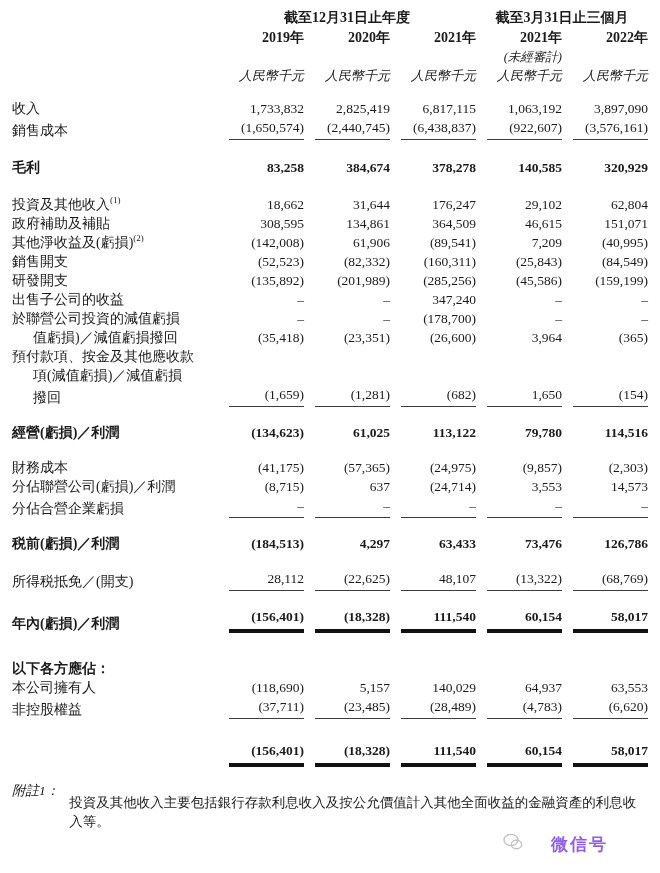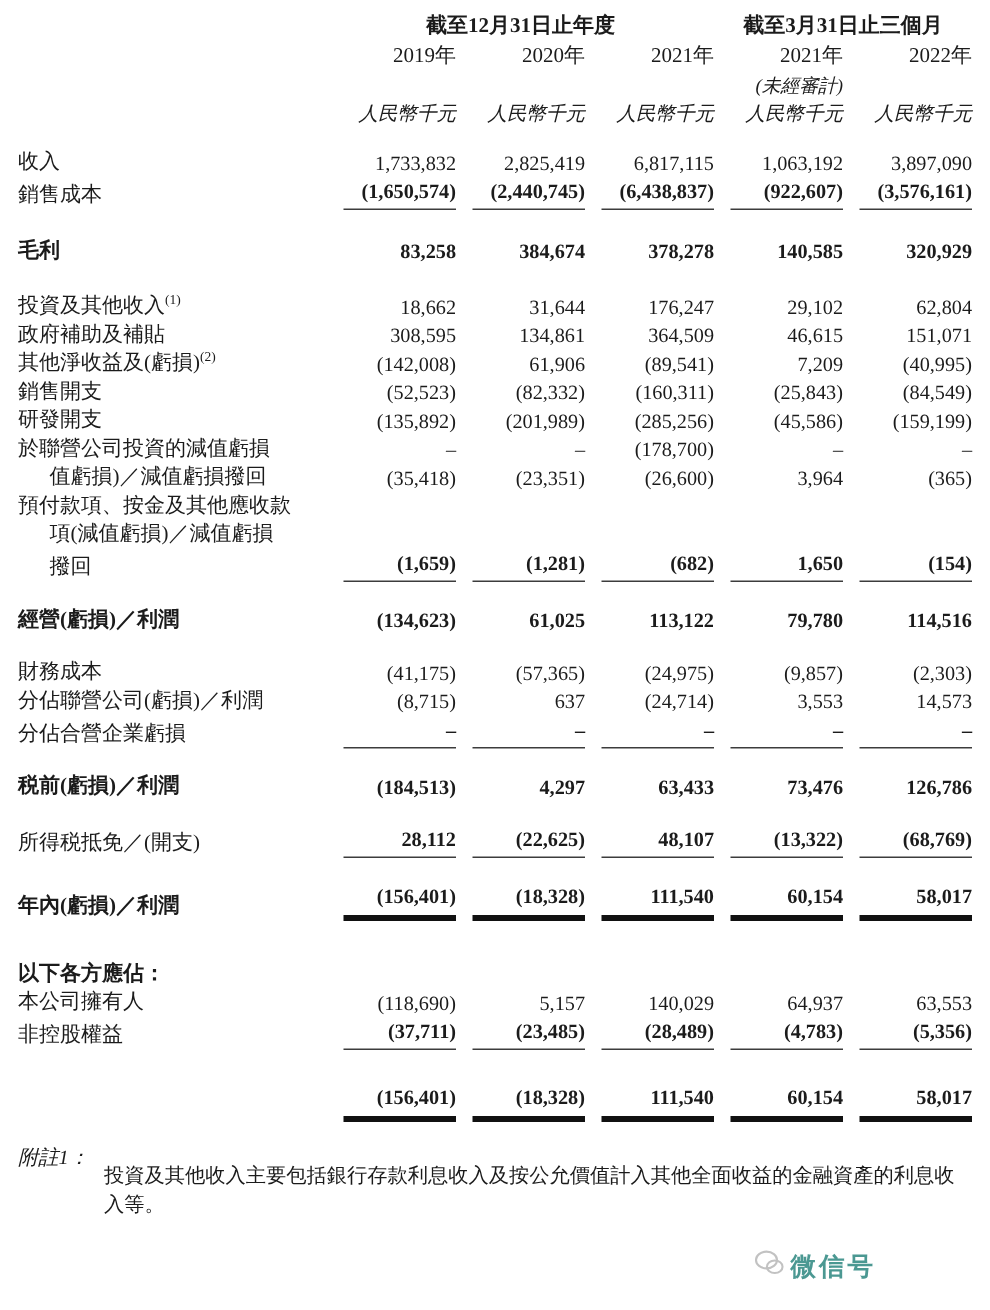--- a/index.html
+++ b/index.html
@@ -14,53 +14,54 @@
   }
   table.fin {
     border-collapse: collapse;
     table-layout: fixed;
     width: 636px;
     margin: 8px 12px 0 12px;
   }
   td { padding: 0; vertical-align: bottom; }
   
   td.grp  { font-weight: bold; text-align: center; font-size: 14px; line-height: 20px; white-space: nowrap; }
-  td.yr   { font-weight: normal; text-align: right;  font-size: 14px; line-height: 20px; white-space: nowrap; }
+  td.yr   { font-weight: bold; text-align: right;  font-size: 14px; line-height: 20px; white-space: nowrap; }
   td.unit { font-style: italic; text-align: right; font-size: 13px; line-height: 19px; white-space: nowrap; }
   td.unaud{ font-style: italic; text-align: right; font-size: 12.5px; line-height: 18px; white-space: nowrap; }
   
   td.lbl { font-size: 14px; line-height: 19px; white-space: nowrap; text-align: left; }
   td.lbl.ind { padding-left: 21px; }
   td.lbl sup { font-size: 9px; line-height: 0; }
   .b { font-weight: bold; }
   td.val { text-align: right; }
   .num { font-size: 13.5px; line-height: 19px; margin-left: 11px; white-space: nowrap; }
-  .num.ul { border-bottom: 1px solid #3c3c3c; padding-bottom: 2px; font-weight: bold; }
+  .num.ul { border-bottom: 1px solid #3c3c3c; padding-bottom: 2px; }
   .dul { height: 3px; border-top: 2px solid #111; border-bottom: 2px solid #111; margin-left: 11px; margin-top: 3px; }
   tr.sp td { height: 0; }
   
   .footnote {
     margin: 14px 12px 0 12px;
     display: flex;
     font-size: 13.5px;
     line-height: 19px;
   }
   .fn-label { font-style: italic; white-space: nowrap; margin-right: 10px; }
   .fn-text  { flex: 1; margin-top: 12px; }
   
   .watermark {
     position: absolute;
     left: 503px; top: 833px;
     display: flex; align-items: center;
-    color: #0f766e;
+    color: #6d28d9;
     opacity: 0.75;
     font-size: 17px;
     font-weight: bold;
     letter-spacing: 2px;
     pointer-events: none;
+    gap: 24px;
   }
   .watermark svg { margin-right: 4px; opacity: 0.8; }
 </style>
 </head>
 <body>
 
 <table class="fin">
   <colgroup>
     <col style="width:206px">
     <col style="width:86px">
@@ -245,20 +246,38 @@
           <div class="num">(285,256)</div>
         </td>
         <td class="val">
           <div class="num">(45,586)</div>
         </td>
         <td class="val">
           <div class="num">(159,199)</div>
         </td>
       </tr>
       <tr>
+        <td class="lbl">出售子公司的收益</td>
+        <td class="val">
+          <div class="num">–</div>
+        </td>
+        <td class="val">
+          <div class="num">–</div>
+        </td>
+        <td class="val">
+          <div class="num">347,240</div>
+        </td>
+        <td class="val">
+          <div class="num">–</div>
+        </td>
+        <td class="val">
+          <div class="num">–</div>
+        </td>
+      </tr>
+      <tr>
         <td class="lbl">於聯營公司投資的減值虧損</td>
         <td class="val">
           <div class="num">–</div>
         </td>
         <td class="val">
           <div class="num">–</div>
         </td>
         <td class="val">
           <div class="num">(178,700)</div>
         </td>
@@ -504,21 +523,21 @@
         <td class="val">
           <div class="num ul">(23,485)</div>
         </td>
         <td class="val">
           <div class="num ul">(28,489)</div>
         </td>
         <td class="val">
           <div class="num ul">(4,783)</div>
         </td>
         <td class="val">
-          <div class="num ul">(5,356)</div>
+          <div class="num ul">(6,620)</div>
         </td>
       </tr>
       <tr class="sp">
         <td colspan="6" style="height: 22px;"></td>
       </tr>
       <tr>
         <td class="lbl b"></td>
         <td class="val">
           <div class="num b">(156,401)</div>
           <div class="dul"></div>

